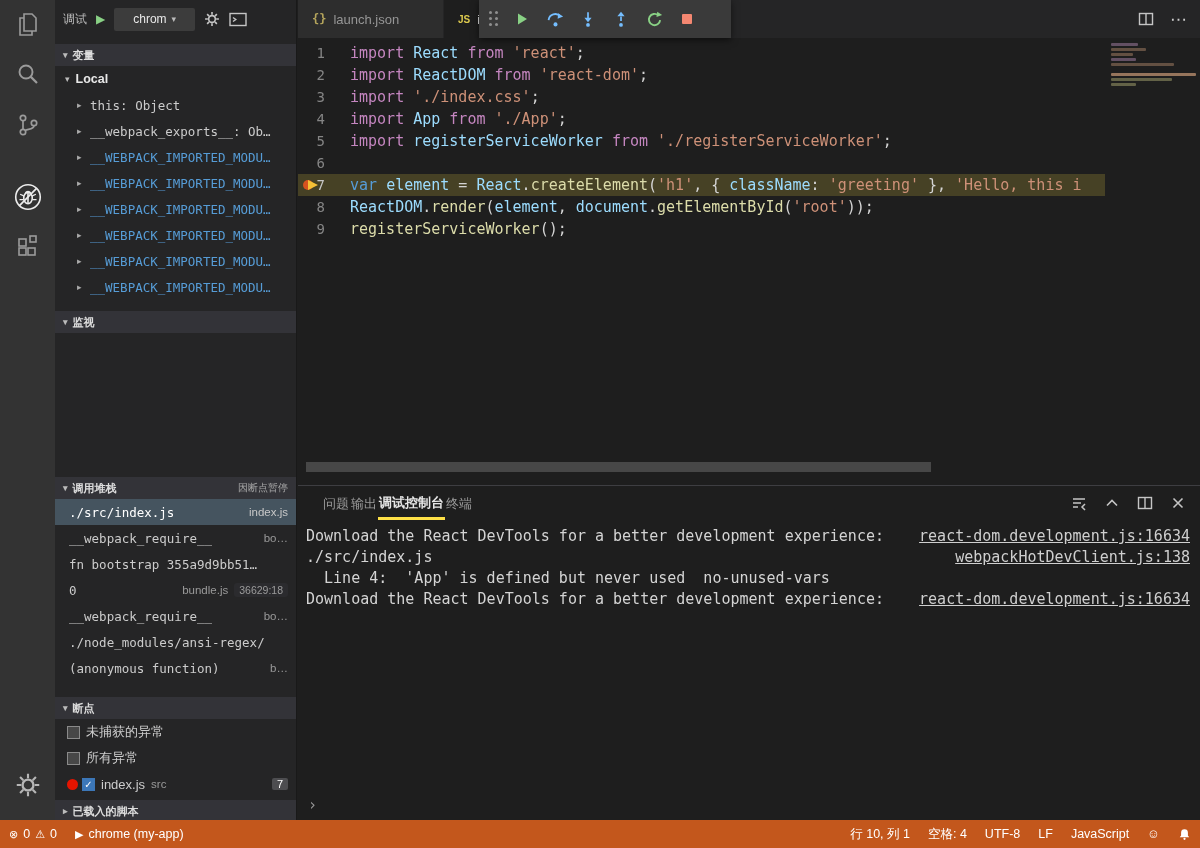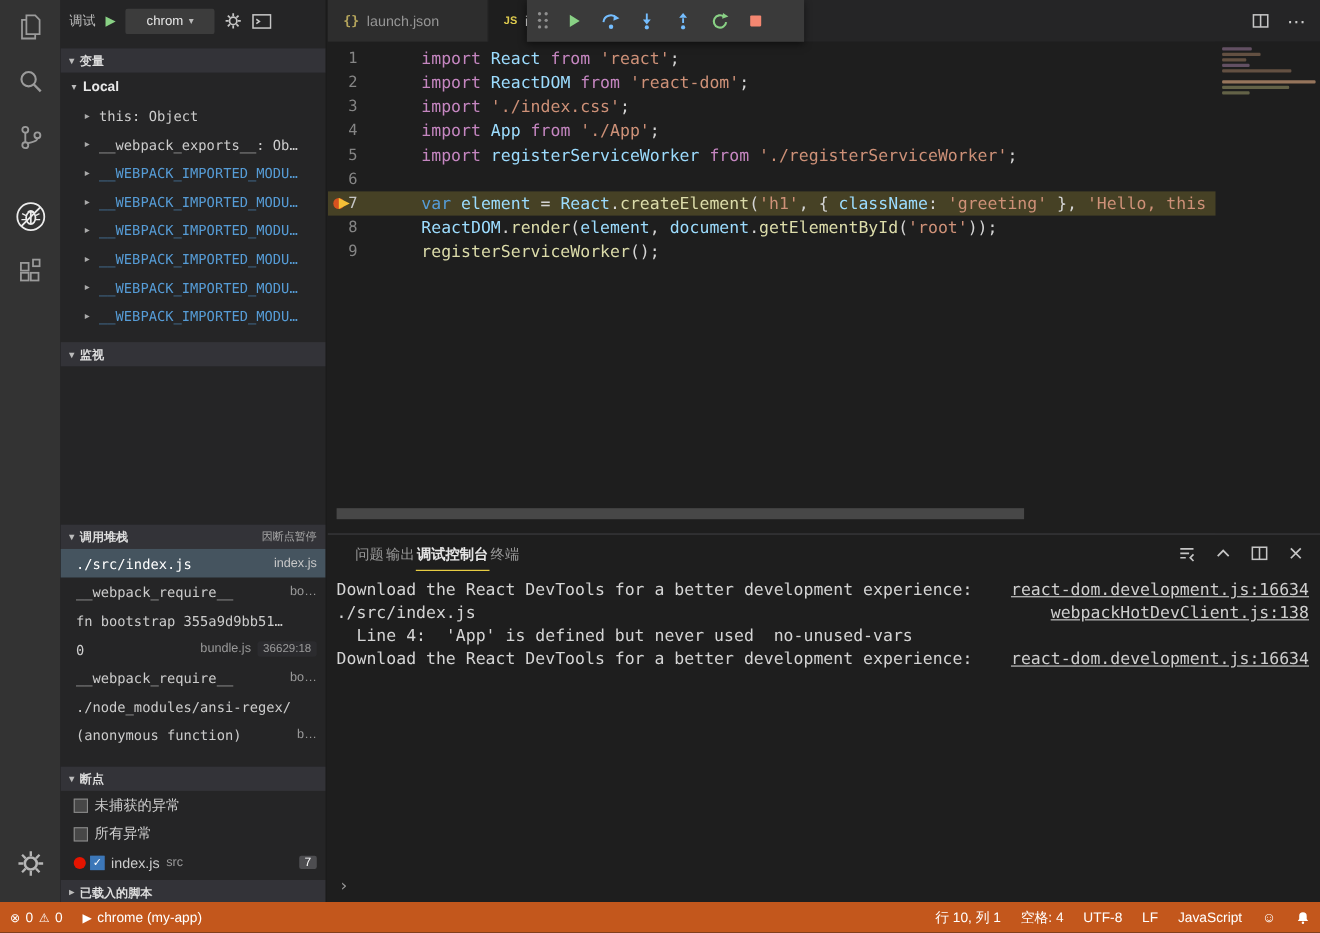--- a/index.html
+++ b/index.html
@@ -74,37 +74,37 @@
                    box-shadow:6px 0 0 #8f8f8f, 0 6px 0 #8f8f8f, 6px 6px 0 #8f8f8f, 0 12px 0 #8f8f8f, 6px 12px 0 #8f8f8f; }
   .dbg-btn { width:20px; height:20px; display:flex; align-items:center; justify-content:center; cursor:pointer; }
 
   .editor { position:absolute; top:38px; left:0; right:0; height:447px; background:#1e1e1e; overflow:hidden; }
   .code-area { position:absolute; inset:0; padding-top:4px; }
   .code-line { position:relative; height:22px; display:flex; align-items:center;
                font-family:"DejaVu Sans Mono", monospace; font-size:15px; color:#d4d4d4; white-space:pre; }
   .code-line.current { background:var(--curline); }
   .ln { flex:none; width:52px; text-align:right; padding-right:25px; color:#858585; font-size:14px; }
   .code-line.current .ln { color:#c6c6c6; }
-  .code { white-space:pre;margin-left:33px; }
+  .code { white-space:pre; }
   .tk-kw  { color:#C586C0; } .tk-kw2 { color:#569CD6; } .tk-id  { color:#9CDCFE; }
   .tk-fn  { color:#DCDCAA; } .tk-str { color:#CE9178; } .tk-pl  { color:#D4D4D4; }
   .exec-marker { position:absolute; left:5px; top:5px; width:18px; height:12px; }
   .exec-marker .dot { position:absolute; left:0; top:1px; width:10px; height:10px; border-radius:50%; background:#d6521f; }
   .exec-marker .arr { position:absolute; left:5px; top:1px; width:0; height:0;
                       border-left:10px solid #f5c036; border-top:5px solid transparent; border-bottom:5px solid transparent; }
   .minimap { position:absolute; top:0; right:0; width:95px; height:447px; background:#1e1e1e; padding:5px 4px 0 6px; }
   .mm-line { height:3px; margin-bottom:2px; background:#6e6e6e; opacity:.55; border-radius:1px; }
   .mm-line.mm-cur { width:85px !important; background:#8a8435; opacity:.95; }
   .h-scrollbar { position:absolute; left:8px; top:424px; width:625px; height:10px; background:rgba(121,121,121,.45); }
 
   
   .panel { position:absolute; top:485px; left:0; right:0; height:335px; background:#1e1e1e; border-top:1px solid #3e3e42; }
   .panel-tabs { height:34px; display:flex; align-items:center; padding-left:24px; font-size:13px; color:#9b9b9b; }
   .panel-tab { cursor:pointer; padding:7px 1px 5px; }
-  .panel-tab.active { color:#e7e7e7; font-weight:bold; border-bottom:1px solid #fde047; }
+  .panel-tab.active { color:#e7e7e7; font-weight:bold; border-bottom:3px solid #fde047; }
   .panel-actions { position:absolute; right:14px; top:9px; display:flex; gap:17px; align-items:center; }
   .console-out { padding:6px 10px 0 8px; font-family:"DejaVu Sans Mono", monospace; font-size:15px;
                  line-height:21px; color:#d4d4d4; }
   .console-row { display:flex; white-space:pre; }
   .console-link { margin-left:auto; color:var(--link); text-decoration:underline; cursor:pointer; padding-left:20px; }
   .panel-input { position:absolute; left:10px; bottom:6px; color:#9a9a9a;
                  font-family:"DejaVu Sans Mono",monospace; font-size:15px; }
 
   
   .status-bar { position:absolute; left:0; bottom:0; width:1200px; height:28px; background:var(--status);

